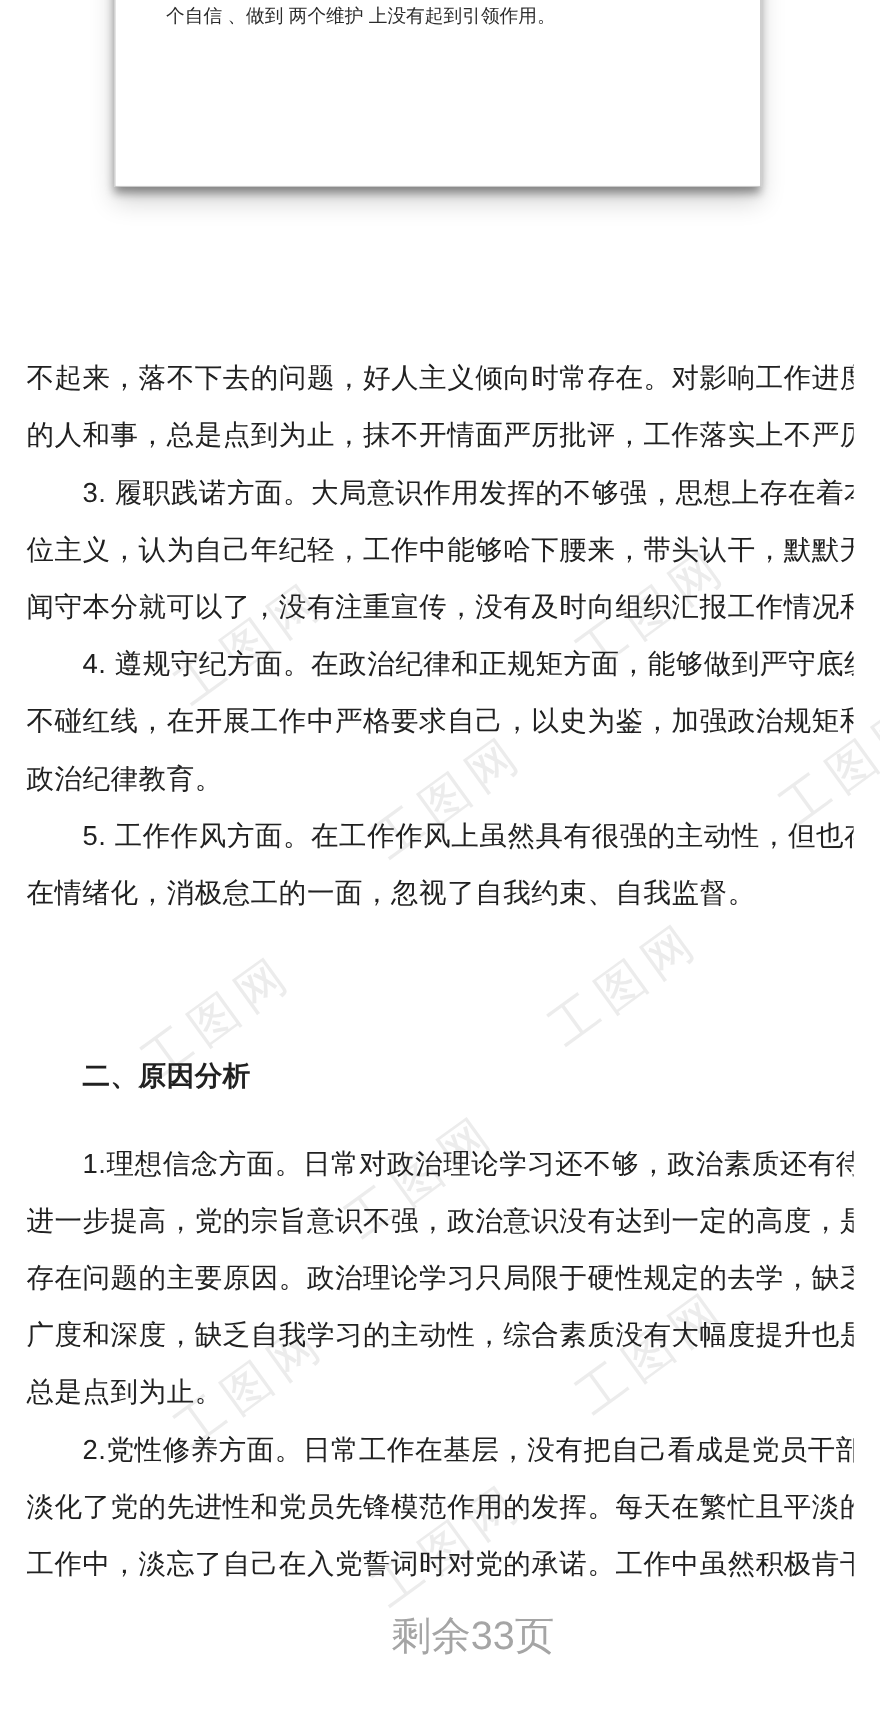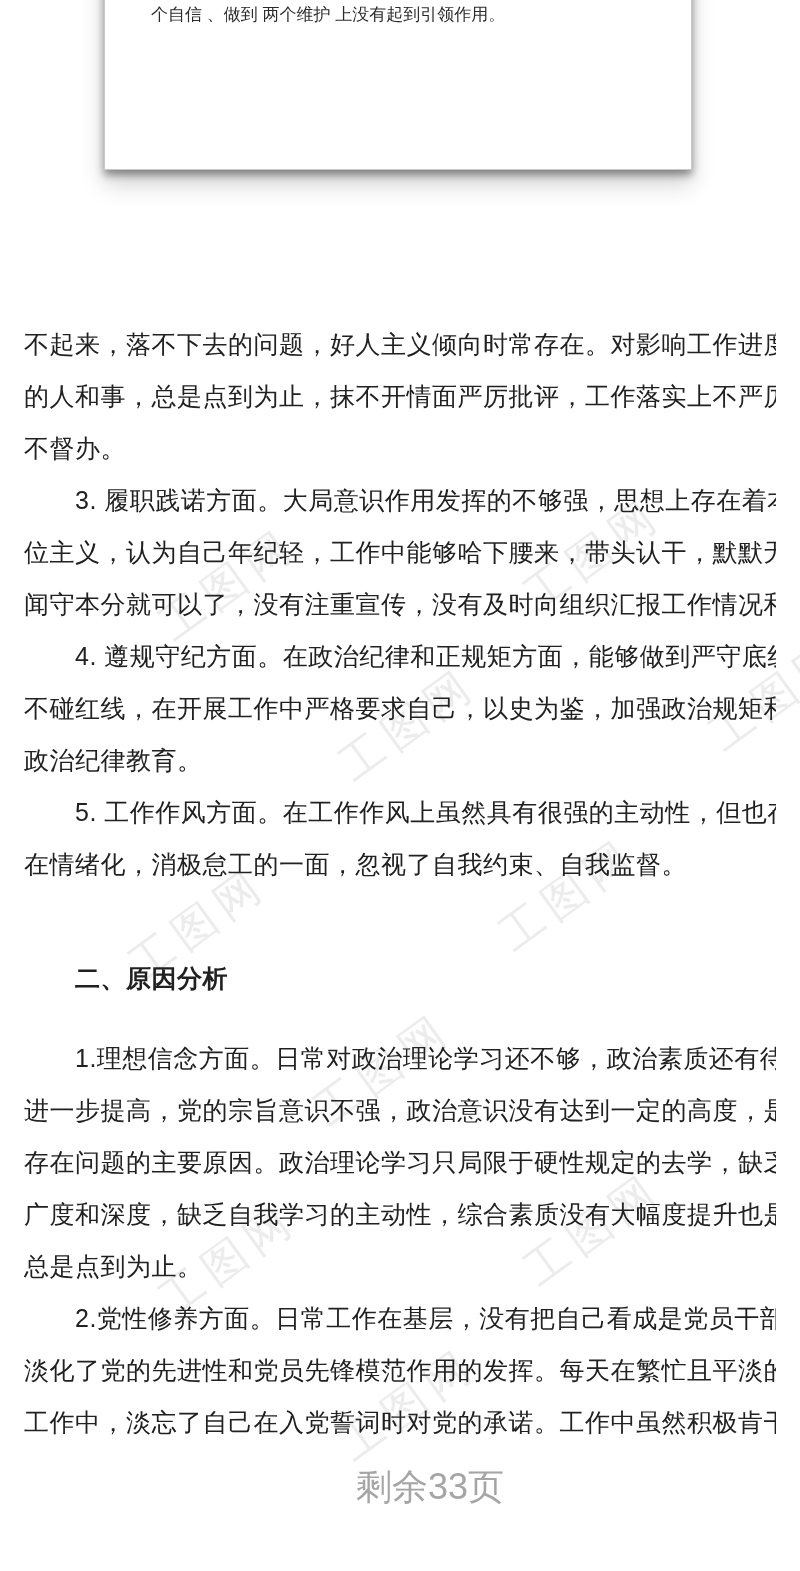--- a/index.html
+++ b/index.html
@@ -92,21 +92,20 @@
   <div class="wm" style="left:330px; top:1375px;">工图网</div>
 </div>
 
 <div class="doc-card">
   <div class="card-line">个自信 、做到 两个维护 上没有起到引领作用。</div>
 </div>
 
 <div class="body-text" id="body-block1">
   <div class="t-line">不起来，落不下去的问题，好人主义倾向时常存在。对影响工作进度</div>
   <div class="t-line">的人和事，总是点到为止，抹不开情面严厉批评，工作落实上不严厉、</div>
-  <div class="t-line">不督办。</div>
   <div class="t-line">　　3. 履职践诺方面。大局意识作用发挥的不够强，思想上存在着本</div>
   <div class="t-line">位主义，认为自己年纪轻，工作中能够哈下腰来，带头认干，默默无</div>
   <div class="t-line">闻守本分就可以了，没有注重宣传，没有及时向组织汇报工作情况和</div>
   <div class="t-line">　　4. 遵规守纪方面。在政治纪律和正规矩方面，能够做到严守底线、</div>
   <div class="t-line">不碰红线，在开展工作中严格要求自己，以史为鉴，加强政治规矩和</div>
   <div class="t-line">政治纪律教育。</div>
   <div class="t-line">　　5. 工作作风方面。在工作作风上虽然具有很强的主动性，但也存</div>
   <div class="t-line">在情绪化，消极怠工的一面，忽视了自我约束、自我监督。</div>
 </div>
 

